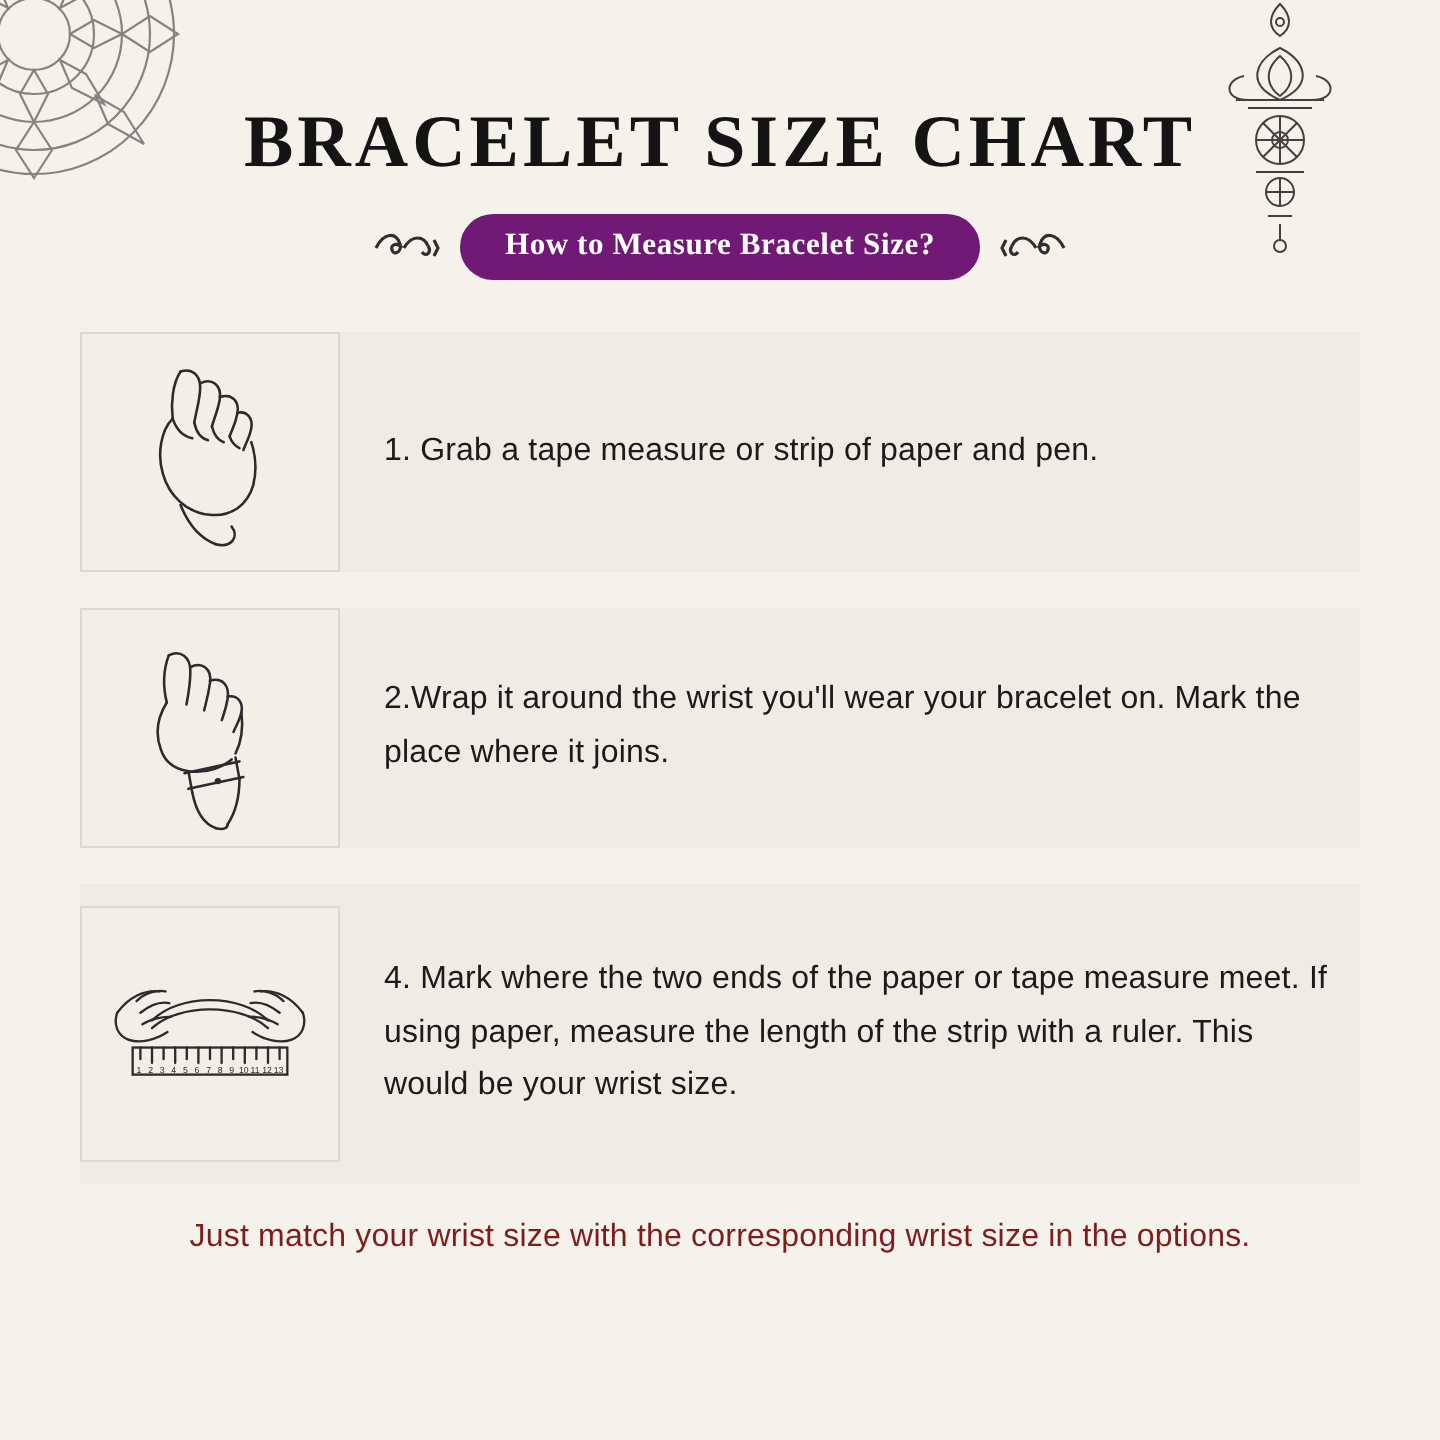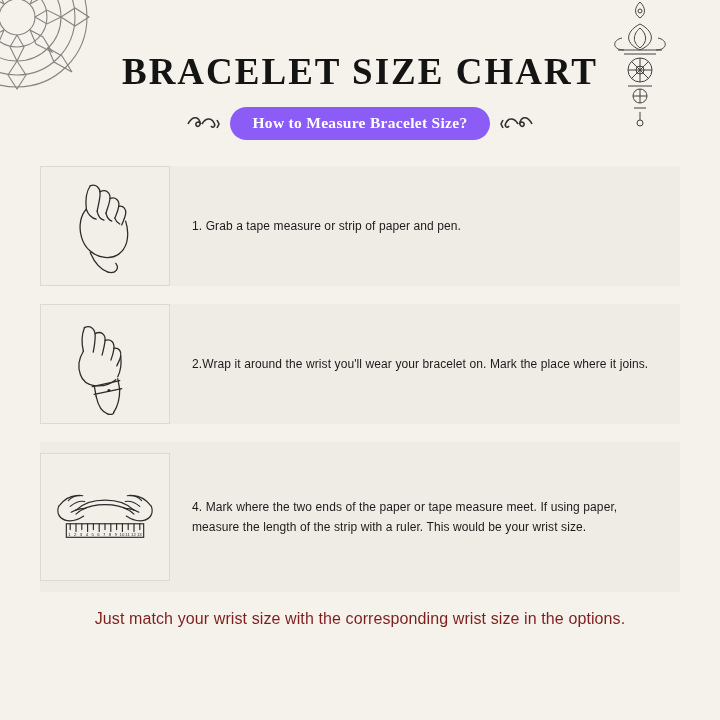--- a/index.html
+++ b/index.html
@@ -63,21 +63,21 @@
     margin-top: 14px;
   }
 
   .flourish {
     width: 34px;
     height: 20px;
     opacity: 0.9;
   }
 
   .subtitle-pill {
-    background: #8b5cf6;
+    background: #701a75;
     color: #ffffff;
     border-radius: 18px;
     padding: 7px 22px 8px 22px;
     font-family: "Liberation Serif", serif;
     font-size: 15.5px;
     font-weight: 700;
     letter-spacing: 0.3px;
     white-space: nowrap;
   }
 
@@ -87,39 +87,39 @@
   }
 
   .step {
     display: flex;
     align-items: center;
     background: #efece5;
     margin-bottom: 18px;
     min-height: 120px;
   }
   .step.s1 { min-height: 120px; }
-  .step.s2 { min-height: 120px; text-align: center; }
+  .step.s2 { min-height: 120px; }
   .step.s3 { min-height: 150px; }
 
   .step-img {
     width: 130px;
     min-width: 130px;
     height: 120px;
     background: #f2efe9;
     border: 1px solid #ded9d0;
     box-sizing: border-box;
     display: flex;
     align-items: center;
     justify-content: center;
     margin: 0;
   }
   .step.s3 .step-img { height: 128px; }
 
   .step-text {
-    font-size: 12px;
+    font-size: 16px;
     line-height: 1.68;
     color: #1b1b1b;
     padding: 0 14px 0 22px;
     letter-spacing: 0.1px;
   }
 
   .footer {
     text-align: center;
     font-size: 16px;
     color: #7f1d1d;

